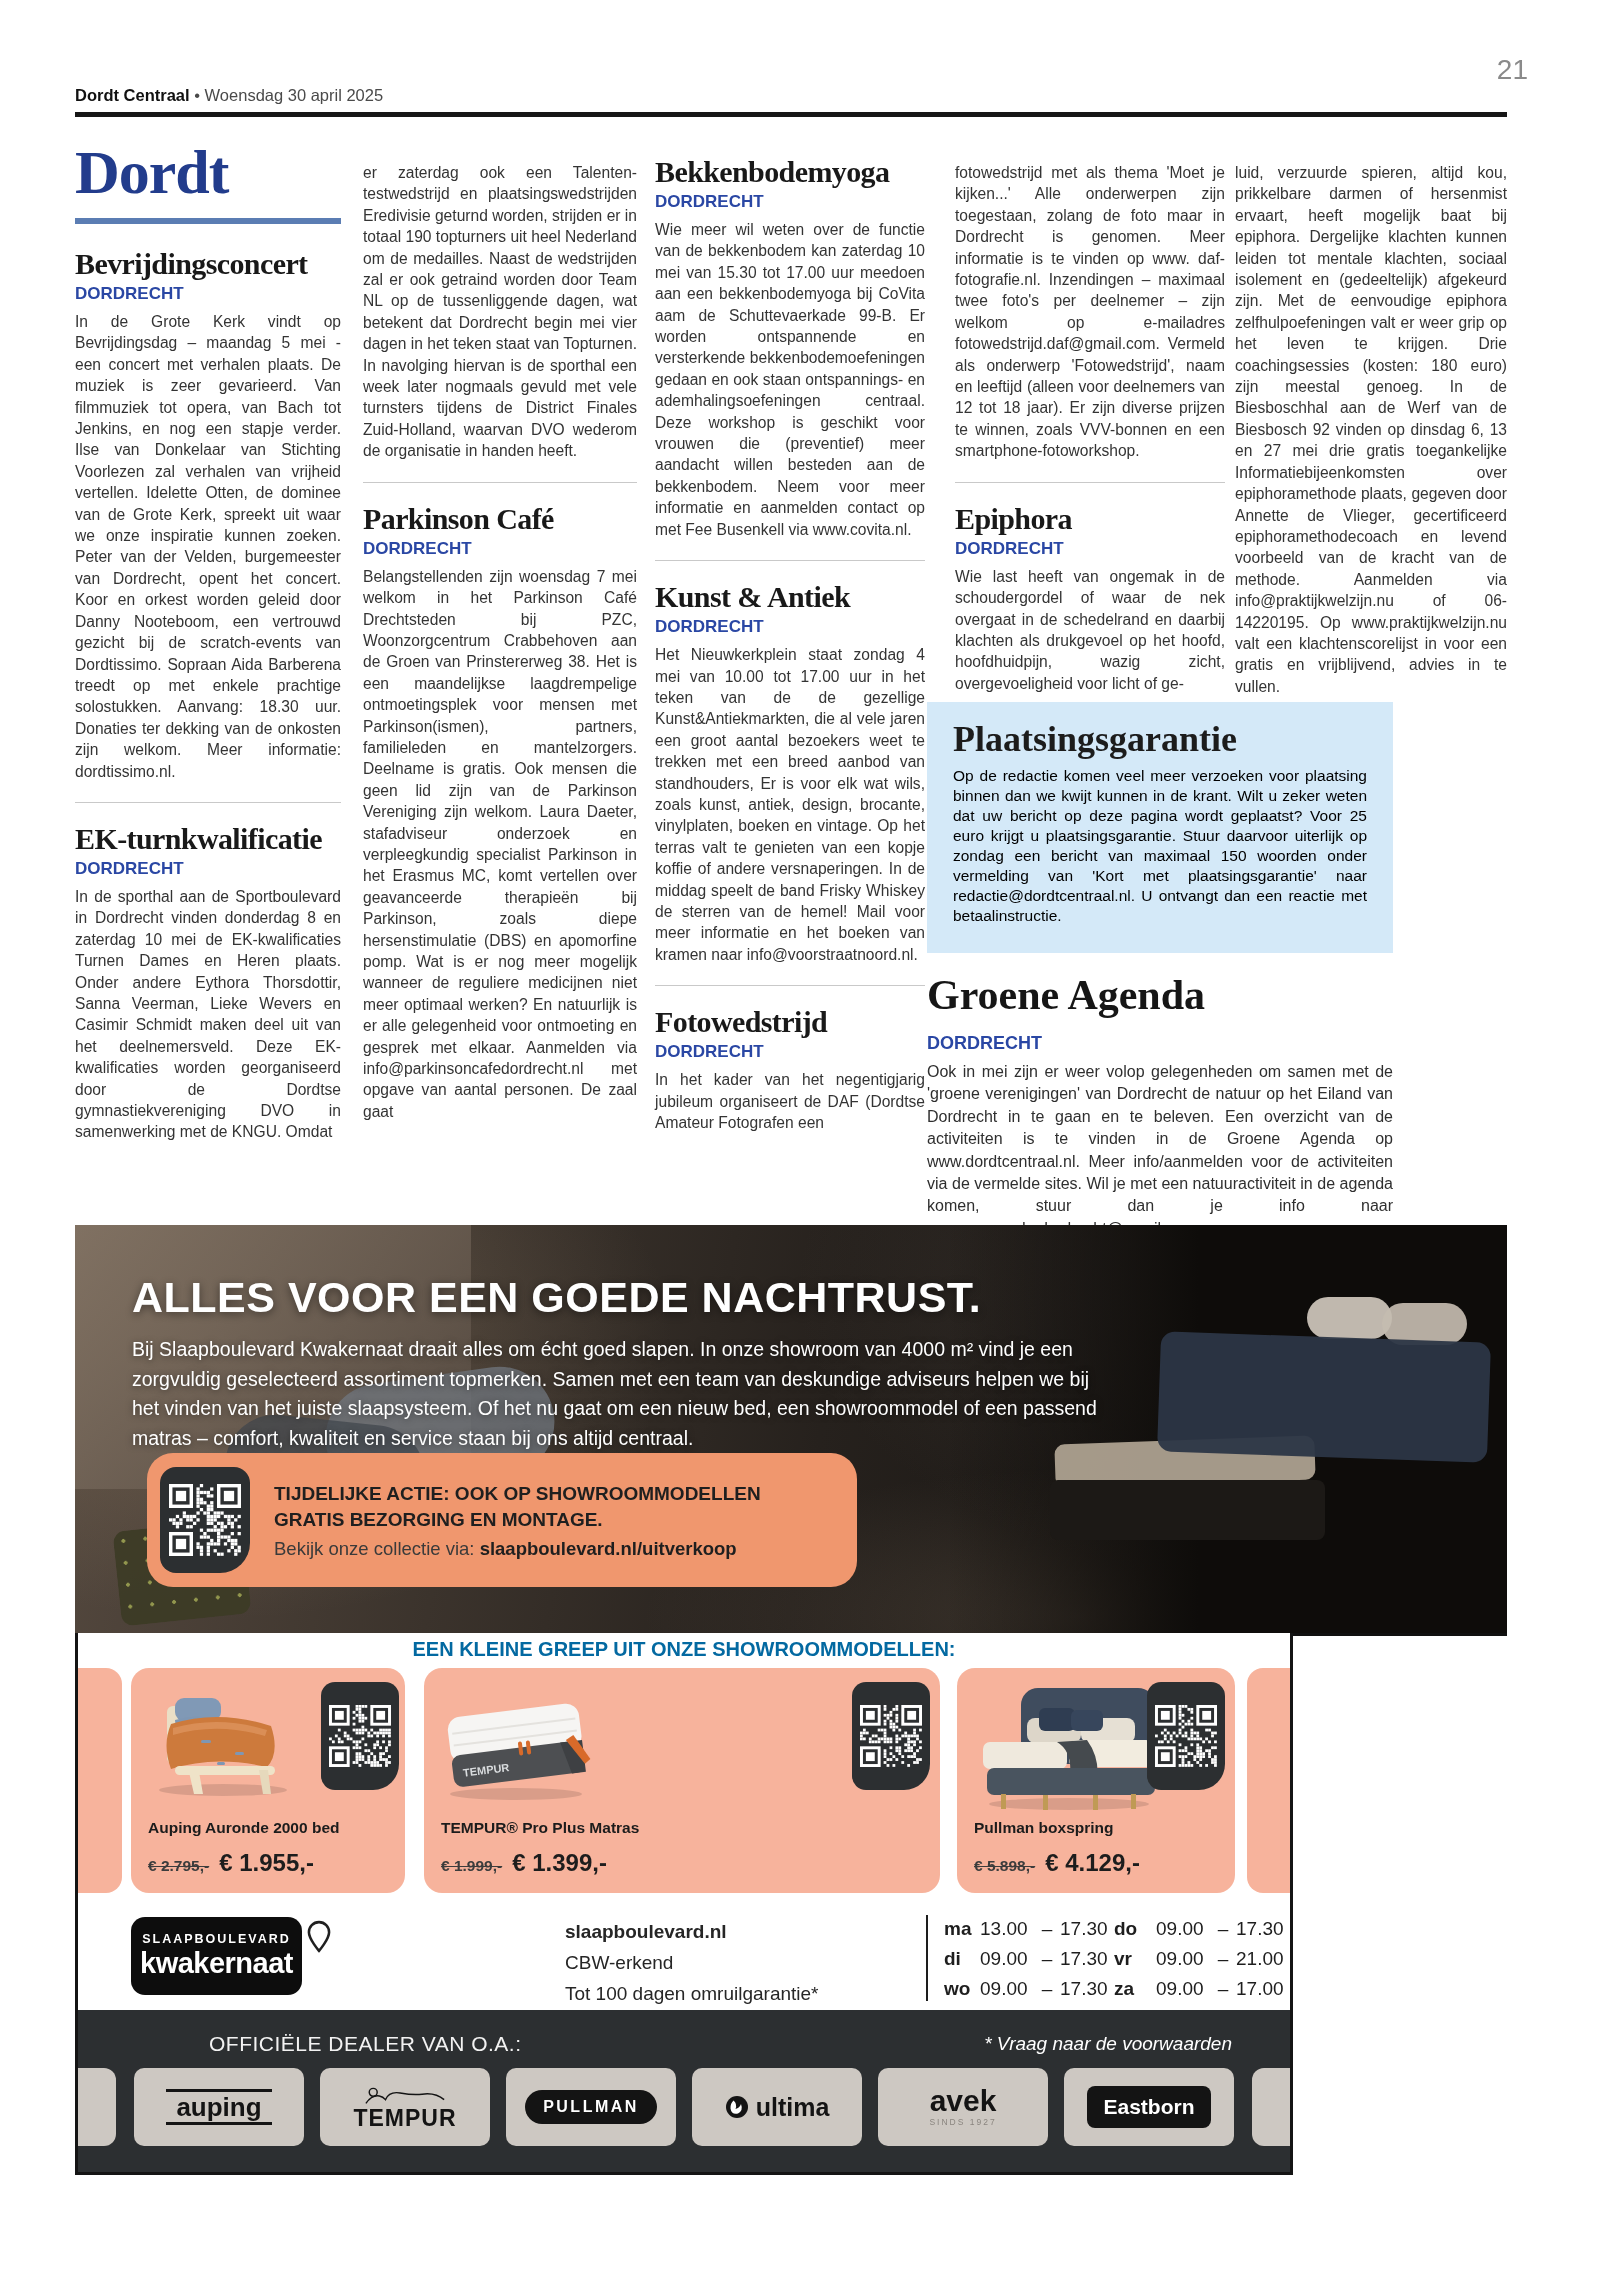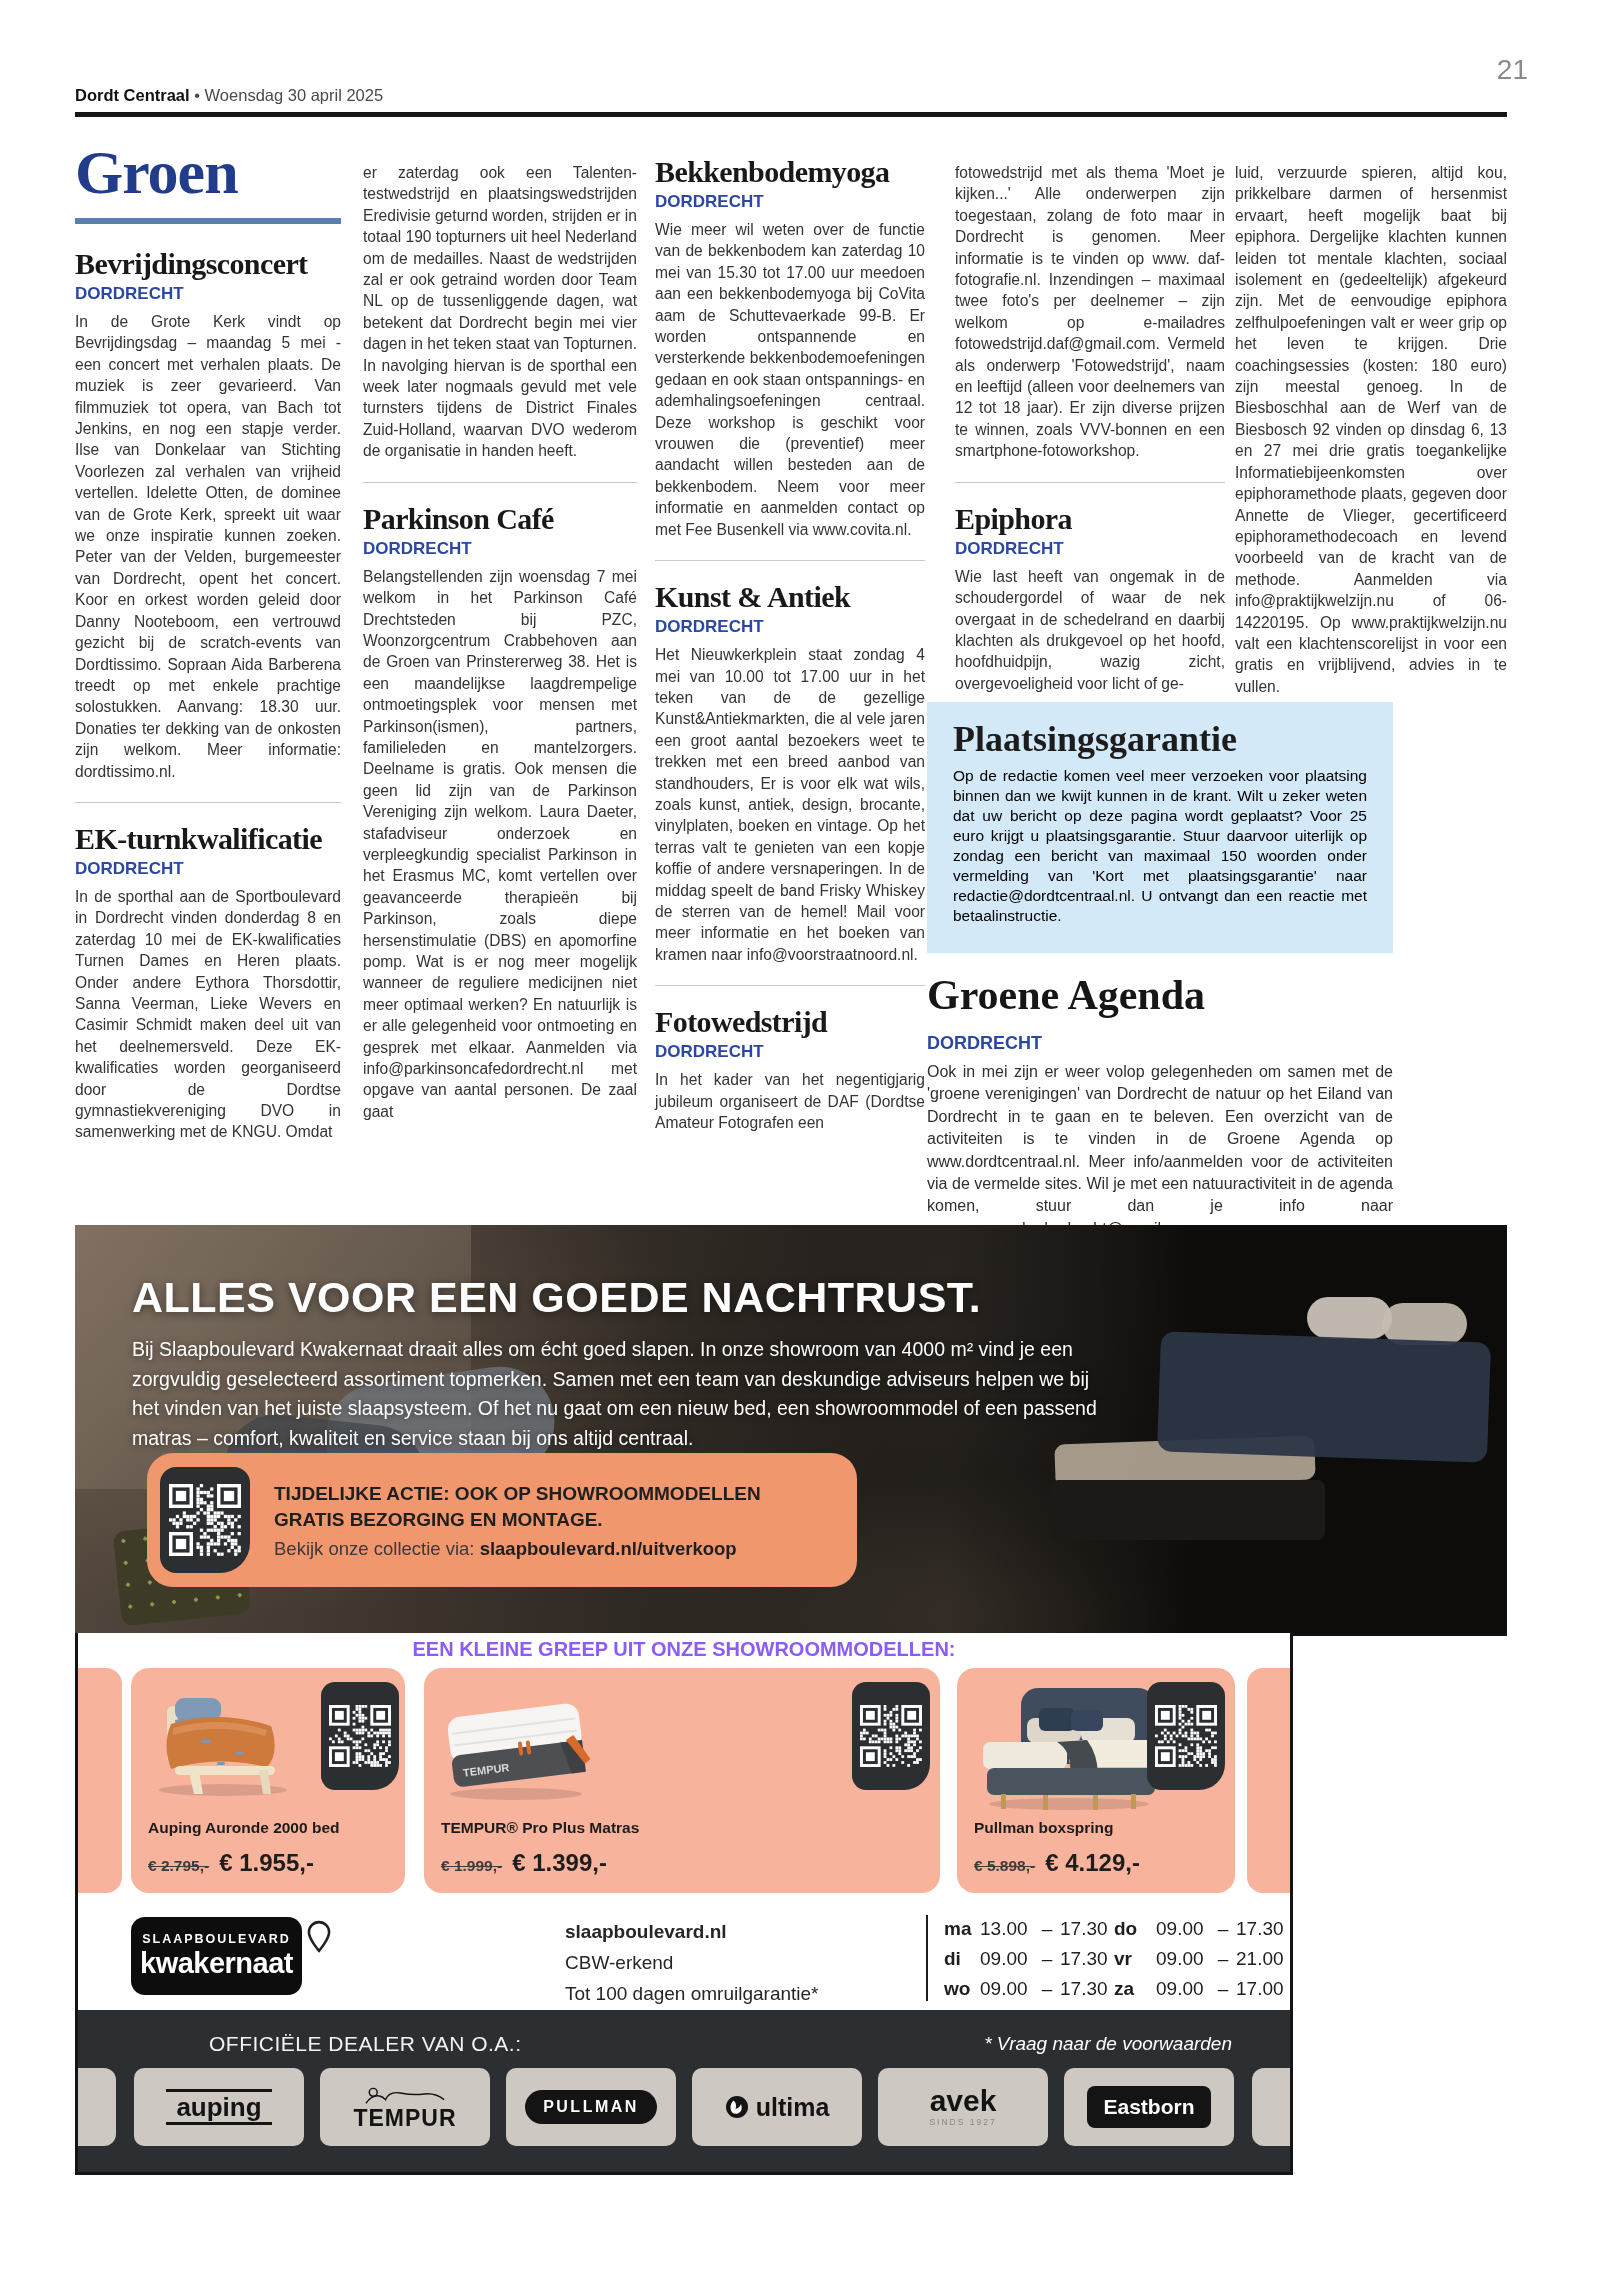--- a/index.html
+++ b/index.html
@@ -71,21 +71,21 @@
   .qrbox{background:#2c2f31;border-radius:16px 16px 30px 16px;display:flex;align-items:center;justify-content:center;flex:none;}
   .banner .qrbox{width:90px;height:106px;margin-left:13px;}
   .banner .qr{width:72px;height:72px;}
   .banner-text{margin-left:24px;color:#222;}
   .banner-text .l1{font-size:19px;line-height:26px;font-weight:700;color:#1f1f1f;width:540px;}
   .banner-text .l2{font-size:18.5px;margin-top:5px;color:#3a3a3a;}
   .banner-text .l2 b{color:#1f1f1f;}
   
   .adlow{position:absolute;left:75px;top:1633px;width:1218px;height:542px;box-sizing:border-box;
          background:#fff;border:3px solid #141414;border-top:none;}
-  .models-heading{position:absolute;left:0;right:0;top:5px;text-align:center;font-size:20px;font-weight:800;color:#8b5cf6;}
+  .models-heading{position:absolute;left:0;right:0;top:5px;text-align:center;font-size:20px;font-weight:800;color:#0369a1;}
   .pcard,.sliver{position:absolute;top:35px;height:225px;background:#f7b39c;}
   .pcard{border-radius:18px;}
   .sliver-l{left:0;width:44px;border-radius:0 16px 16px 0;}
   .sliver-r{left:1169px;width:43px;border-radius:16px 0 0 16px;}
   .p1{left:53px;width:274px;} .p2{left:346px;width:516px;} .p3{left:879px;width:278px;}
   .pimg{position:absolute;left:12px;top:14px;}
   .pcard .qrbox{position:absolute;top:14px;width:78px;height:108px;border-radius:14px 14px 26px 14px;}
   .pcard .qr{width:62px;height:62px;}
   .p1 .qrbox{right:6px;} .p2 .qrbox{right:10px;} .p3 .qrbox{right:10px;}
   .pname{position:absolute;left:17px;bottom:56px;font-size:15.5px;font-weight:700;color:#1c1c1c;}
@@ -138,21 +138,21 @@
     <b>Dordt Centraal</b>
     <span>•</span>
     <span>Woensdag 30 april 2025</span>
   </div>
   <div class="pageno">21</div>
   <div class="hrule"></div>
 
   <div class="news">
 
     <div class="col c1">
-      <div class="kort">Groen</div>
+      <div class="kort">Dordt</div>
       <div class="kortrule"></div>
       <div>
         <div class="art-title">Bevrijdingsconcert</div>
         <div class="art-loc">DORDRECHT</div>
         <div class="art-body">In de Grote Kerk vindt op Bevrijdingsdag – maandag 5 mei - een concert met verhalen plaats. De muziek is zeer gevarieerd. Van filmmuziek tot opera, van Bach tot Jenkins, en nog een stapje verder. Ilse van Donkelaar van Stichting Voorlezen zal verhalen van vrijheid vertellen. Idelette Otten, de dominee van de Grote Kerk, spreekt uit waar we onze inspiratie kunnen zoeken. Peter van der Velden, burgemeester van Dordrecht, opent het concert. Koor en orkest worden geleid door Danny Nooteboom, een vertrouwd gezicht bij de scratch-events van Dordtissimo. Sopraan Aida Barberena treedt op met enkele prachtige solostukken. Aanvang: 18.30 uur. Donaties ter dekking van de onkosten zijn welkom. Meer informatie: dordtissimo.nl.</div>
       </div>
       <div class="divider"></div>
       <div>
         <div class="art-title">EK-turnkwalificatie</div>
         <div class="art-loc">DORDRECHT</div>

